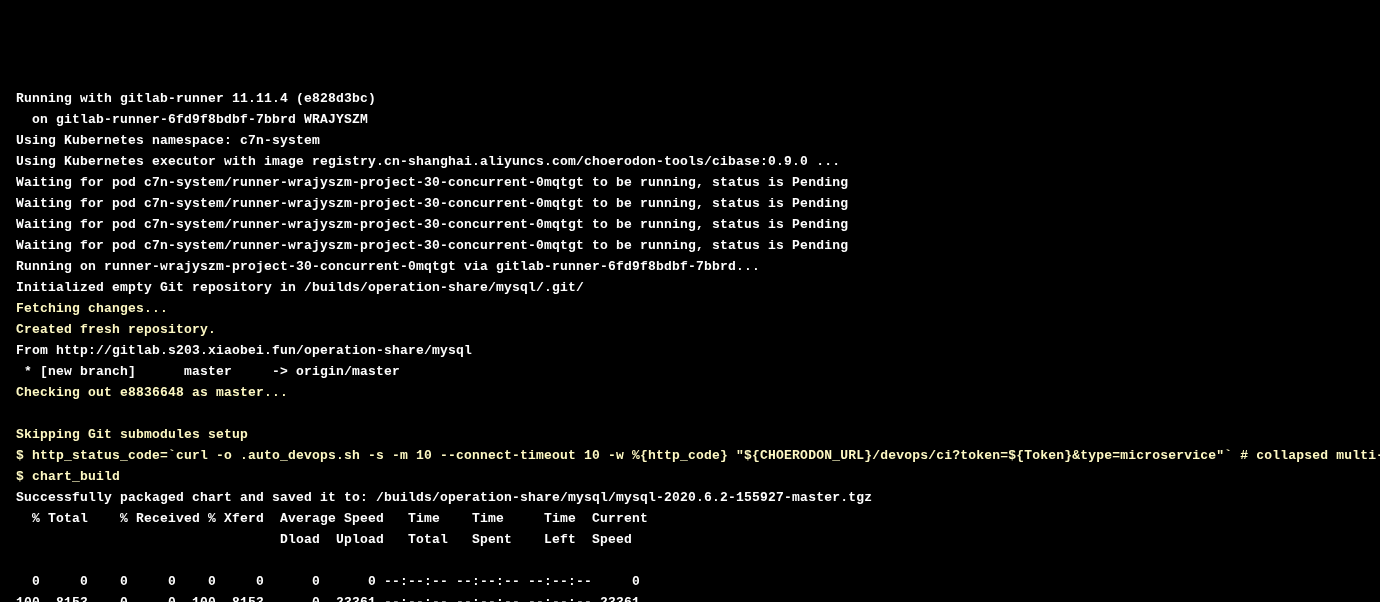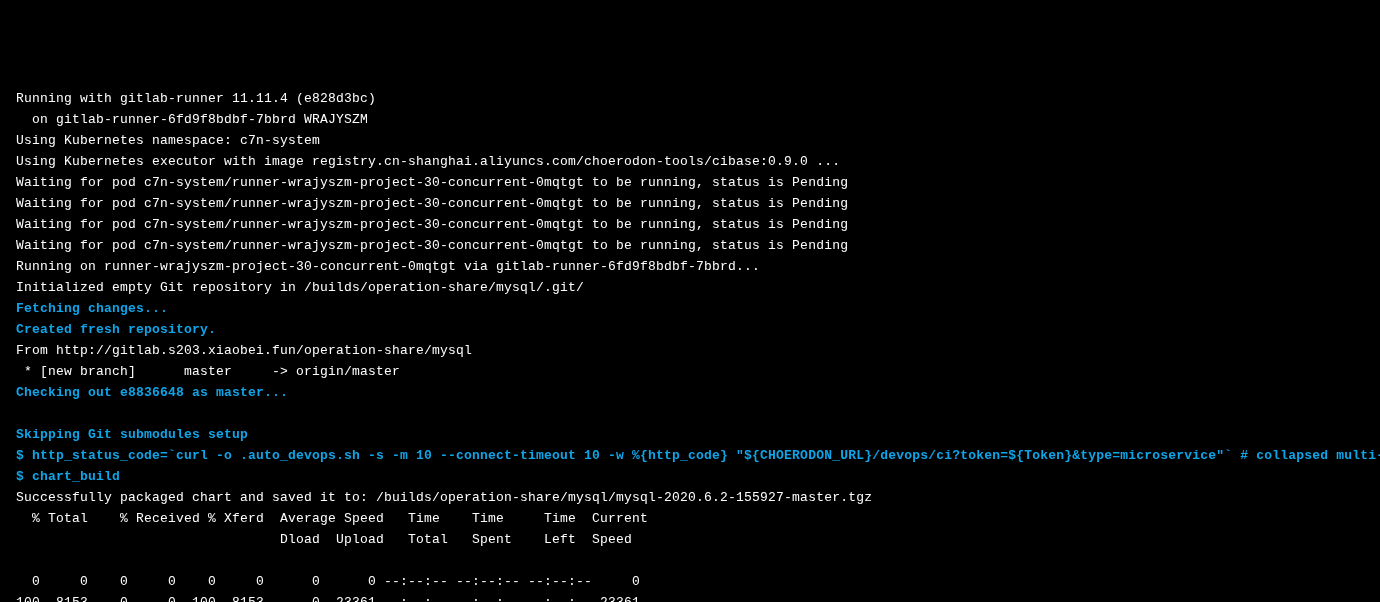--- a/index.html
+++ b/index.html
@@ -12,23 +12,24 @@
       color: #ffffff;
       font-family: 'Menlo', 'Monaco', 'Courier New', monospace;
       font-size: 13px;
       line-height: 21px;
       padding: 4px 16px;
       white-space: pre;
       letter-spacing: 0.2px;
     }
     .log-line {
       display: block;
+      font-weight: bold;
     }
     .green {
-      color: #0ea5e9;
+      color: #fef9c3;
       font-weight: bold;
     }
     .white {
       color: #ffffff;
     }
     .empty-line {
       height: 21px;
     }
   </style>
 </head>

